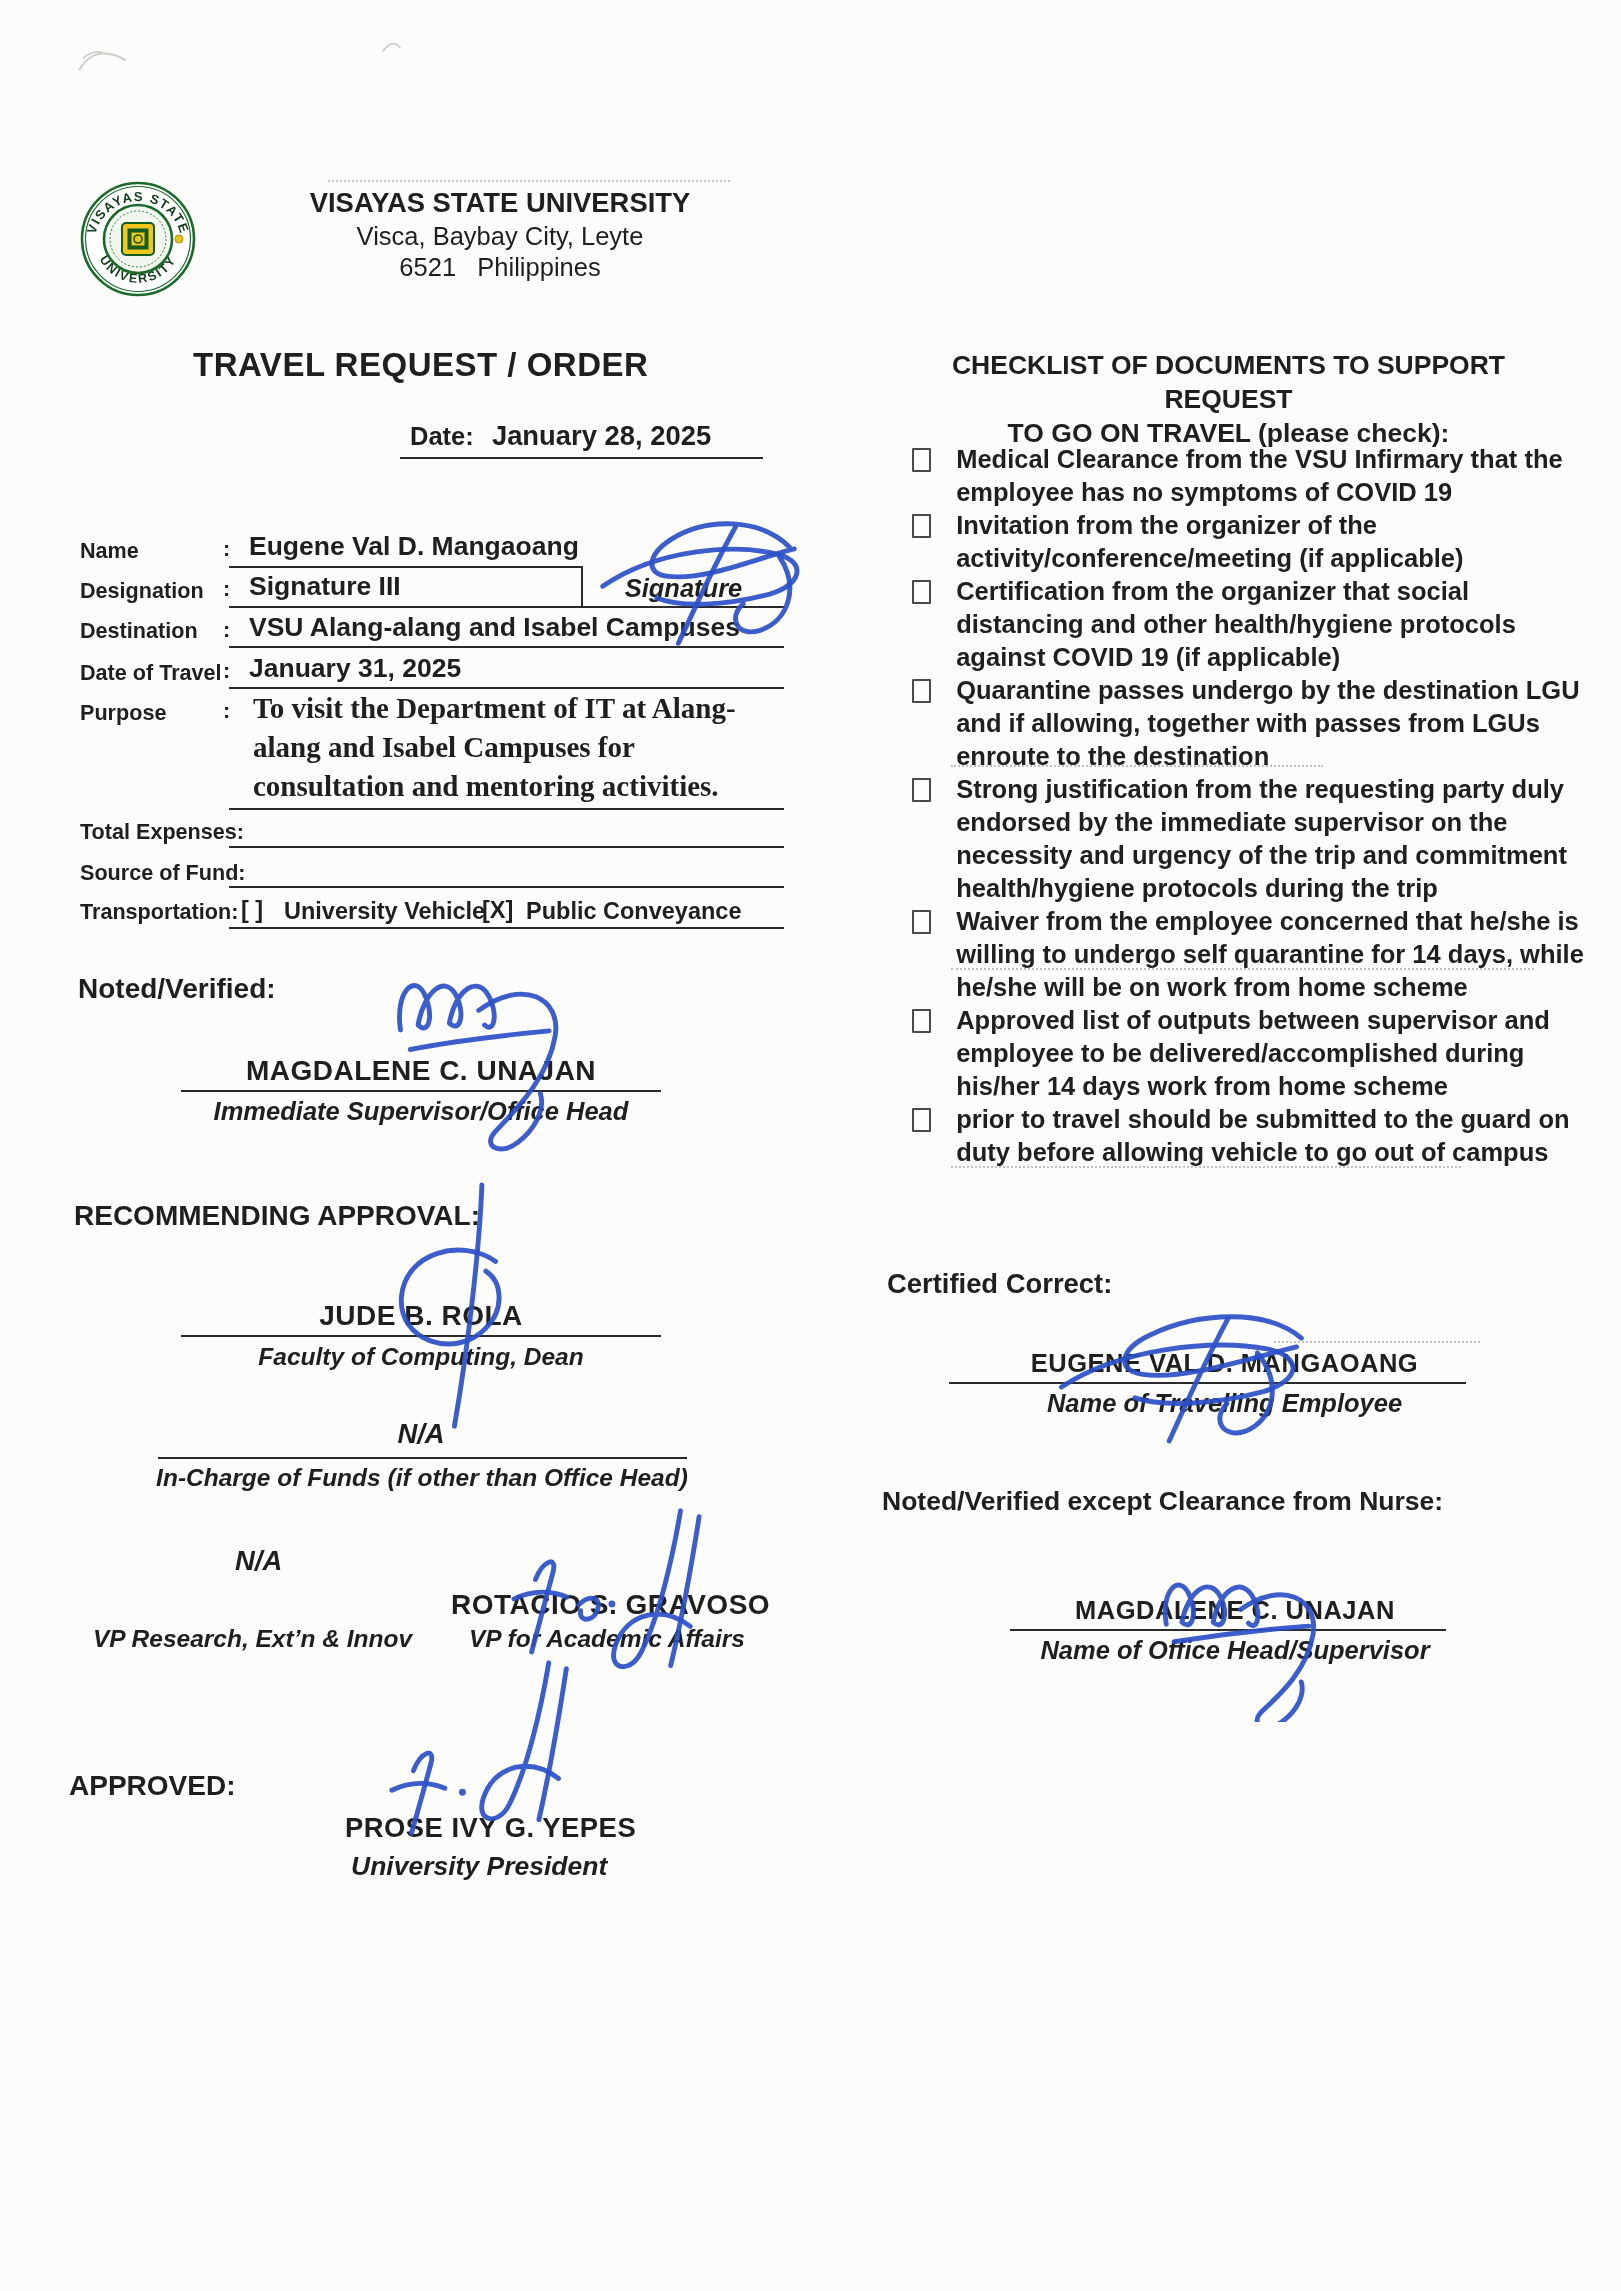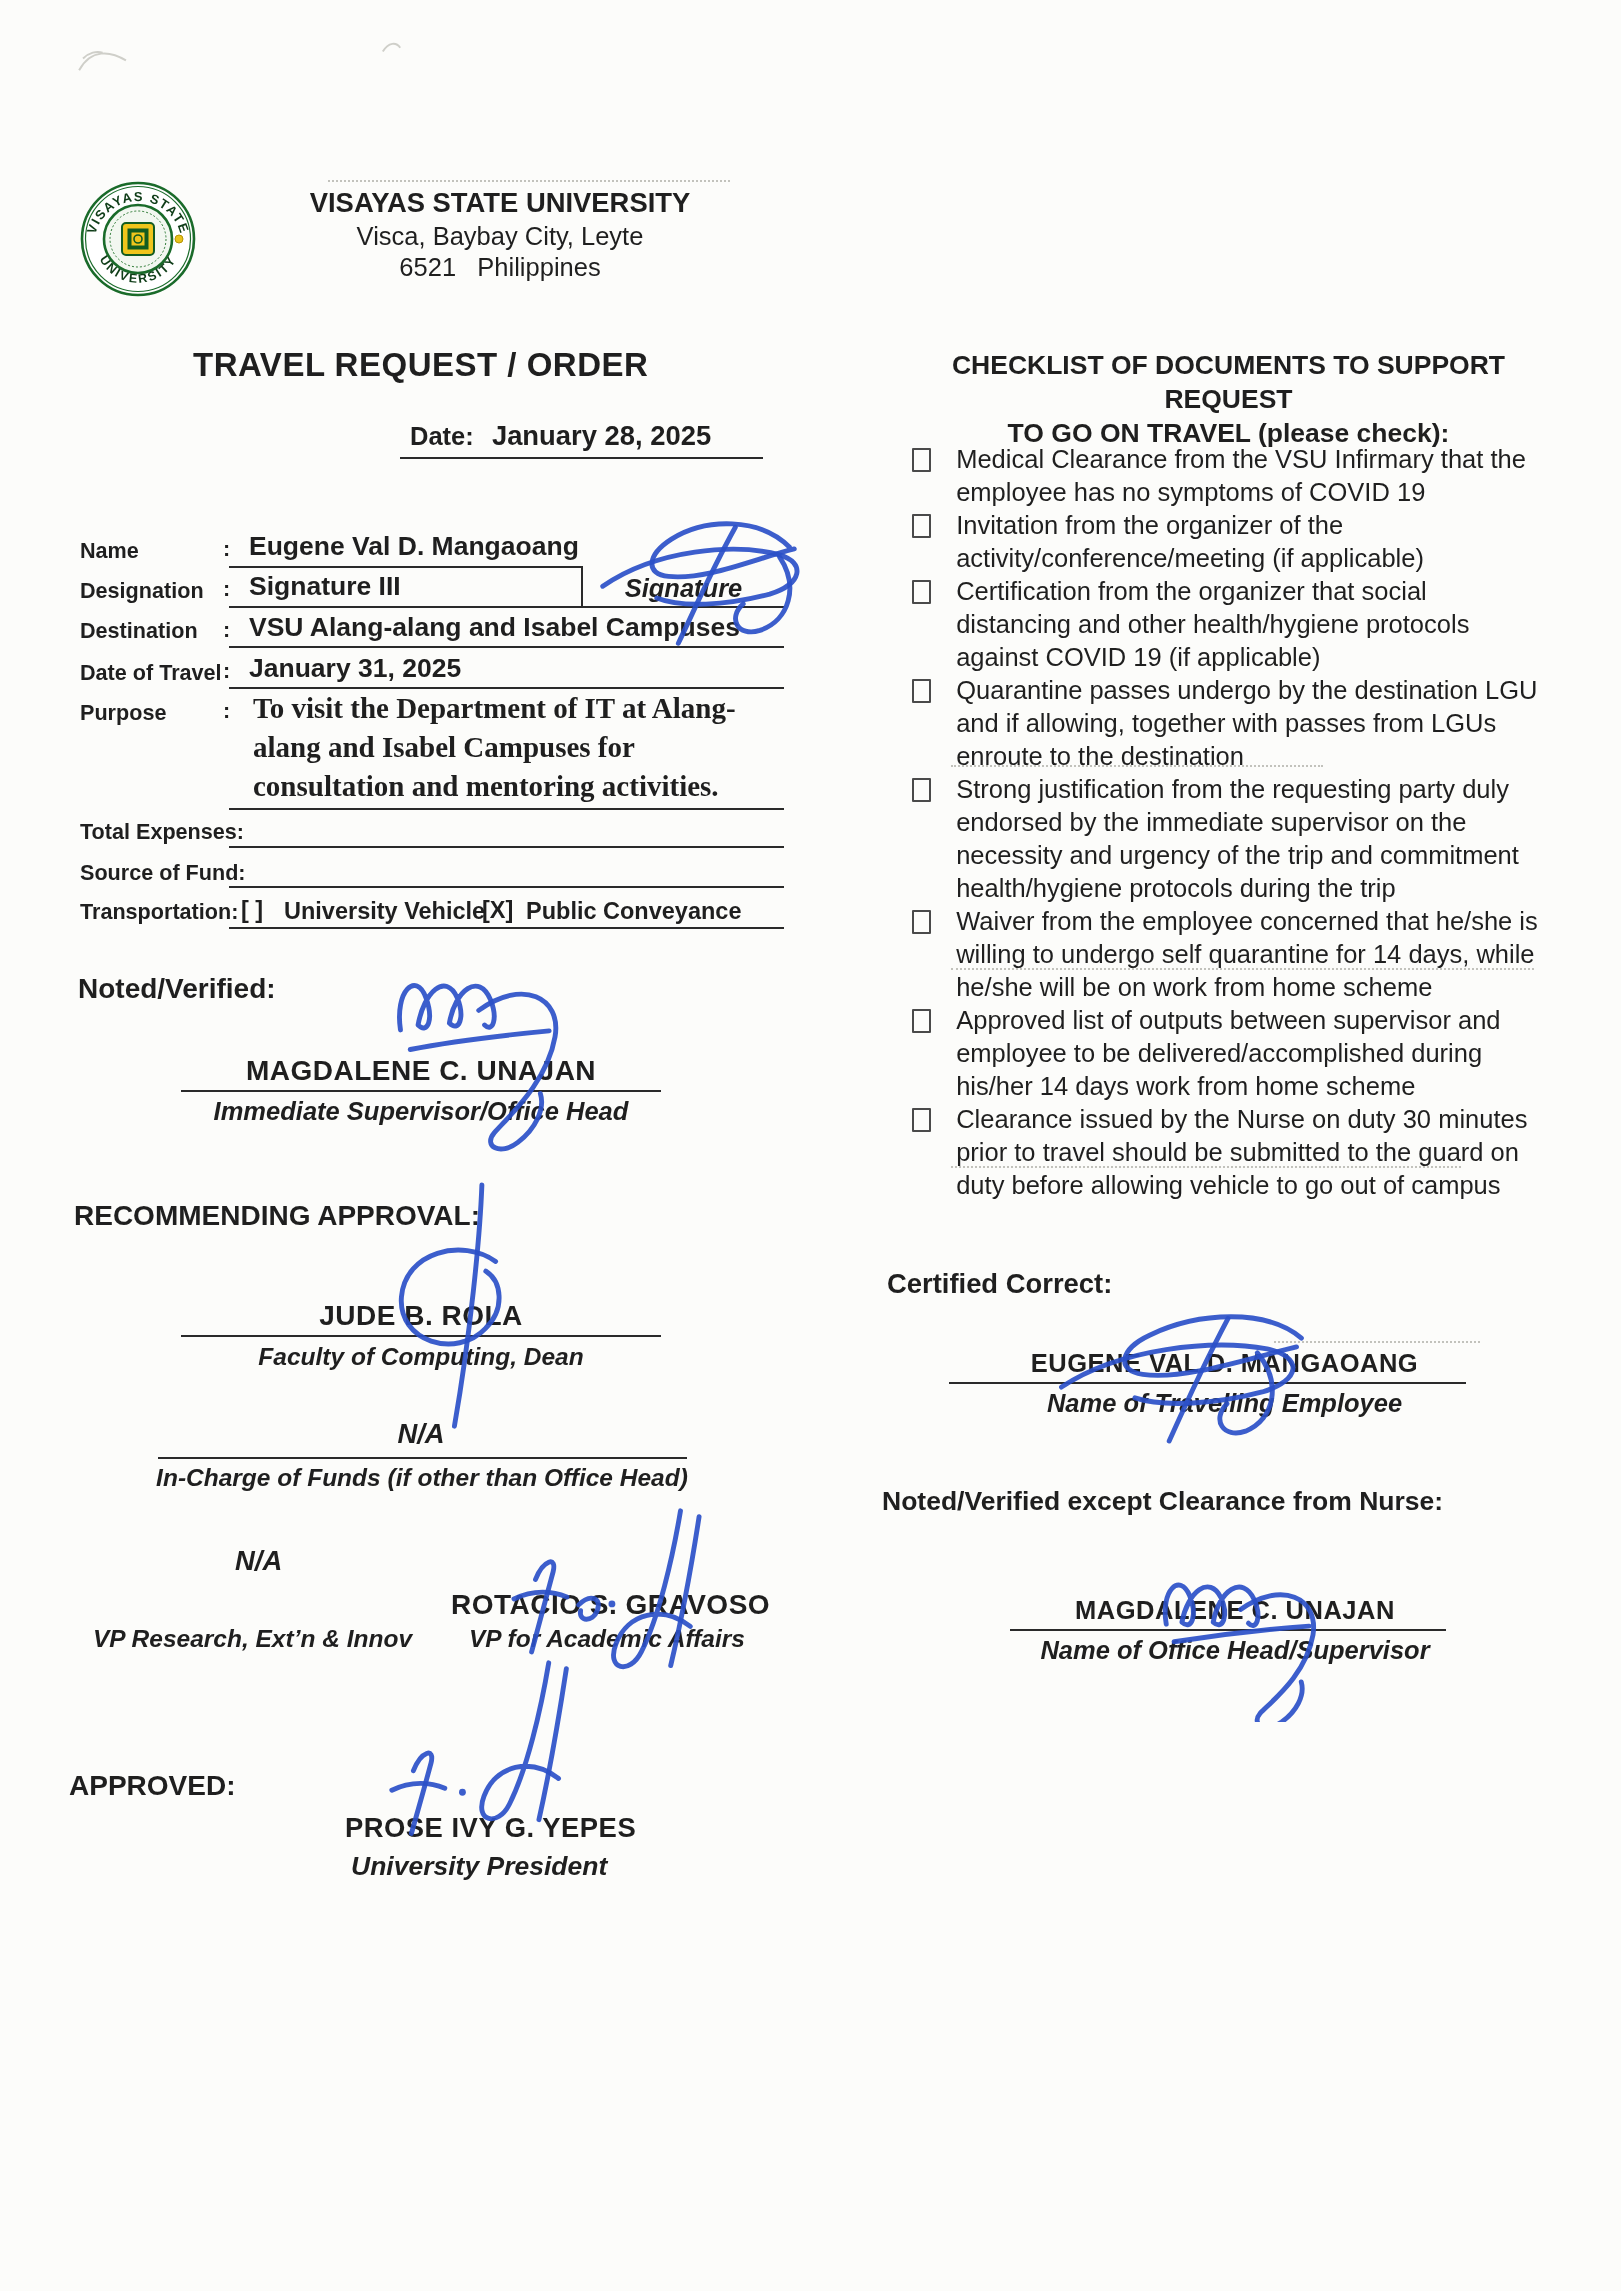--- a/index.html
+++ b/index.html
@@ -15,21 +15,21 @@
   .dots{position:absolute;border-top:2px dotted #b9b9b2;height:0;opacity:.85;}
   .lbl{font-size:21.6px;font-weight:bold;}
   .val{font-size:26.5px;font-weight:bold;}
   .serifval{font-family:"Liberation Serif",serif;font-size:29px;font-weight:bold;}
   .secthead{font-size:28px;font-weight:bold;}
   .nm{font-size:27.4px;font-weight:bold;letter-spacing:0.5px;}
   .role{font-size:24.5px;font-weight:bold;font-style:italic;}
   .cl-item{display:flex;align-items:flex-start;}
   .cbx{flex:0 0 auto;width:14.7px;height:20.6px;border:2.2px solid #4a4a4a;border-radius:1px;
        margin:4.9px 25.5px 0 2px;background:#fdfdfb;}
-  .cl-text{font-size:25.5px;font-weight:normal;line-height:33px;}
+  .cl-text{font-size:25.5px;font-weight:bold;line-height:33px;}
   .sig{position:absolute;}
   .sig path{fill:none;stroke:#2b50c8;stroke-width:5;stroke-linecap:round;stroke-linejoin:round;opacity:.92;}
   .sig .fill{fill:#2b50c8;stroke:none;opacity:.92;}
   .pencil path{fill:none;stroke:#cfcfc9;stroke-width:2;}
 </style>
 </head>
 <body>
 
 <div class="page">
 
@@ -198,21 +198,20 @@
       <span class="cbx"></span>
       <div class="cl-text">
         <div class="nowrap">Approved list of outputs between supervisor and</div>
         <div class="nowrap">employee to be delivered/accomplished during</div>
         <div class="nowrap">his/her 14 days work from home scheme</div>
       </div>
     </div>
     <div class="cl-item">
       <span class="cbx"></span>
       <div class="cl-text">
-        <div class="nowrap">Clearance issued by the Nurse on duty 30 minutes</div>
         <div class="nowrap">prior to travel should be submitted to the guard on</div>
         <div class="nowrap">duty before allowing vehicle to go out of campus</div>
       </div>
     </div>
   </div>
 
   <div class="dots" style="left:951px;top:765px;width:372px"></div>
   <div class="dots" style="left:951px;top:968px;width:583px"></div>
   <div class="dots" style="left:951px;top:1166px;width:510px"></div>
   <div class="dots" style="left:1274px;top:1341px;width:206px"></div>

